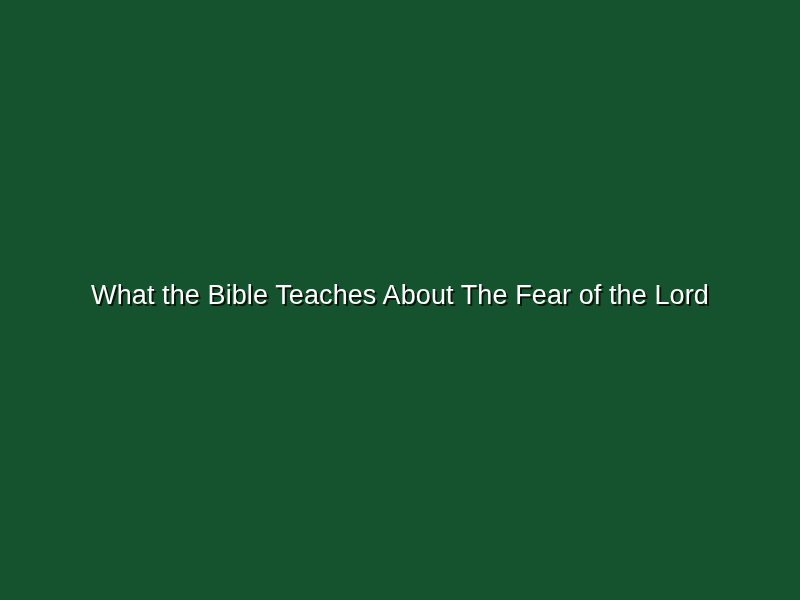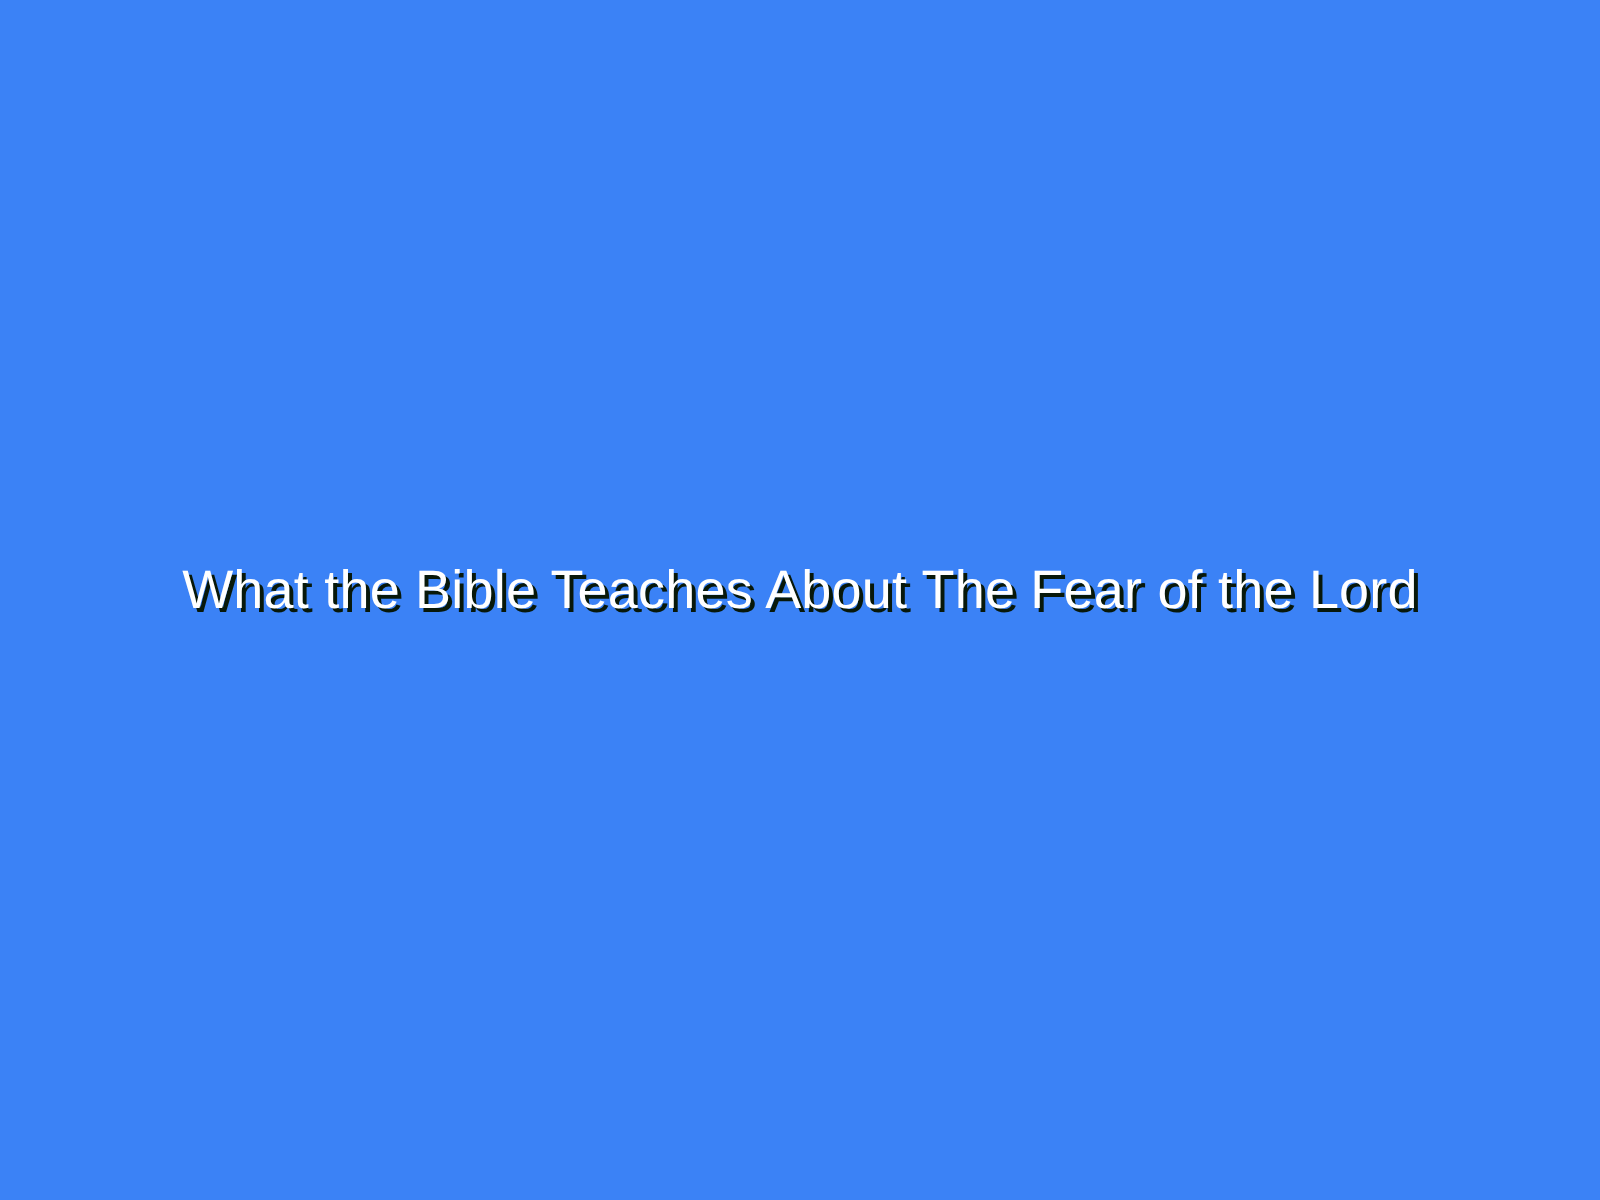--- a/index.html
+++ b/index.html
@@ -47,21 +47,21 @@
     text-align: center;
     
     text-shadow: 2px 2px 0 #08180a;
     white-space: normal;
     word-wrap: break-word;
   }
 </style>
 </head>
 <body>
 
-<div id="title-card" style="background-color: #3b82f6;">
+<div id="title-card" style="background-color: #14532d;">
 
   <div id="title-block">
 
     <h1 id="page-title" style="color: rgb(255, 255, 255); text-shadow: rgb(8, 24, 10) 2px 2px 0px;">What the Bible Teaches About The Fear of the Lord</h1>
 
   </div>
 
 </div>
 
 </body></html>

